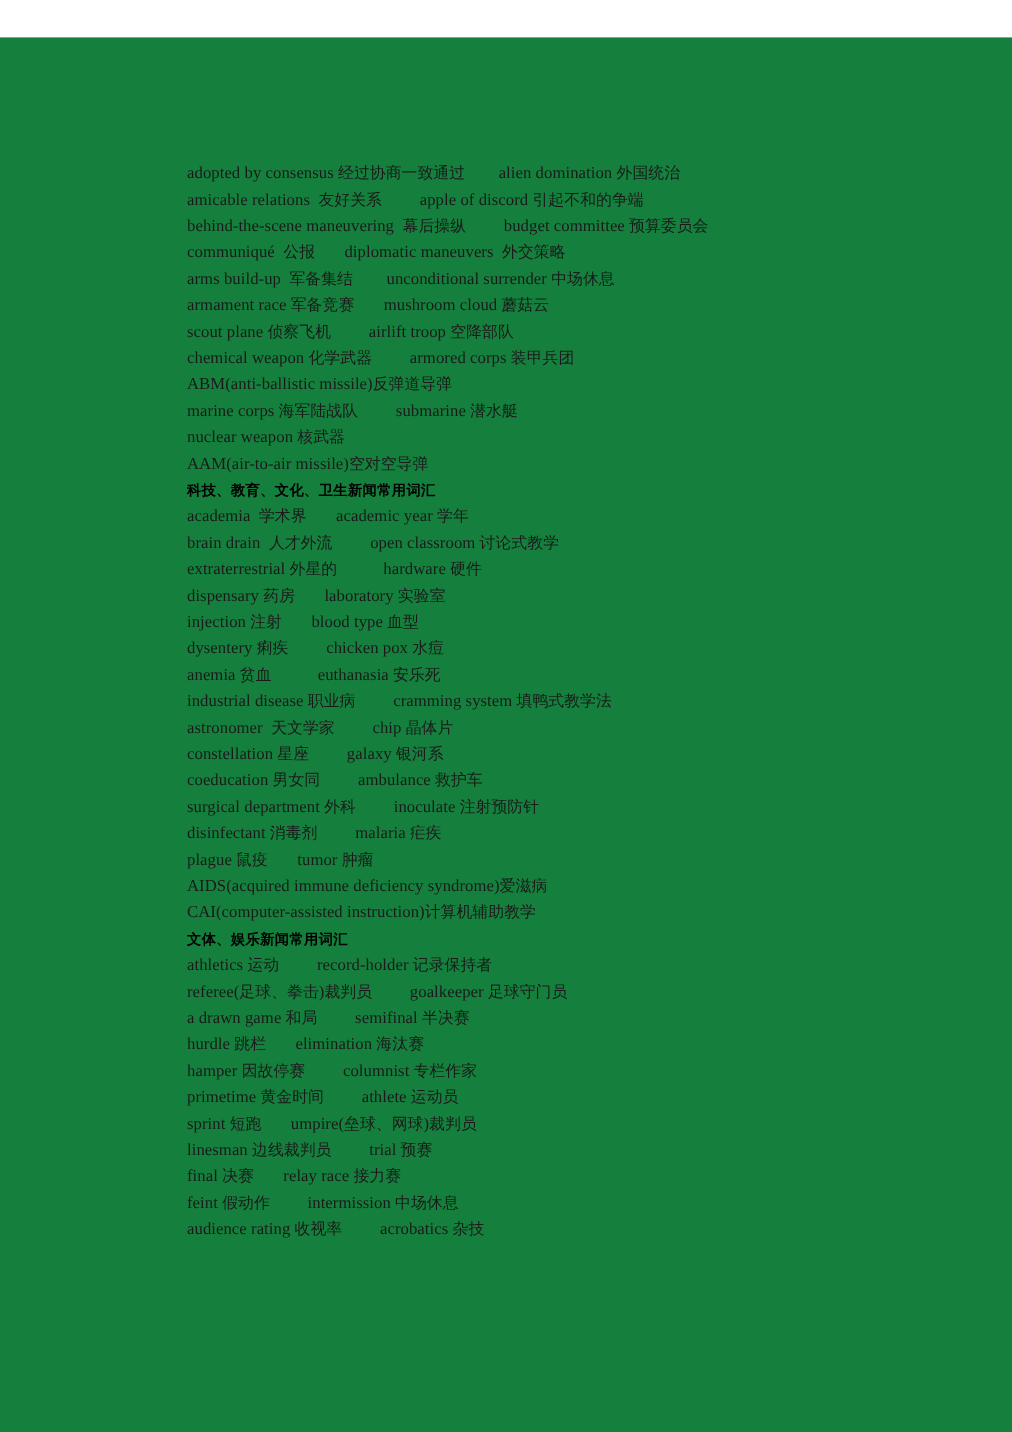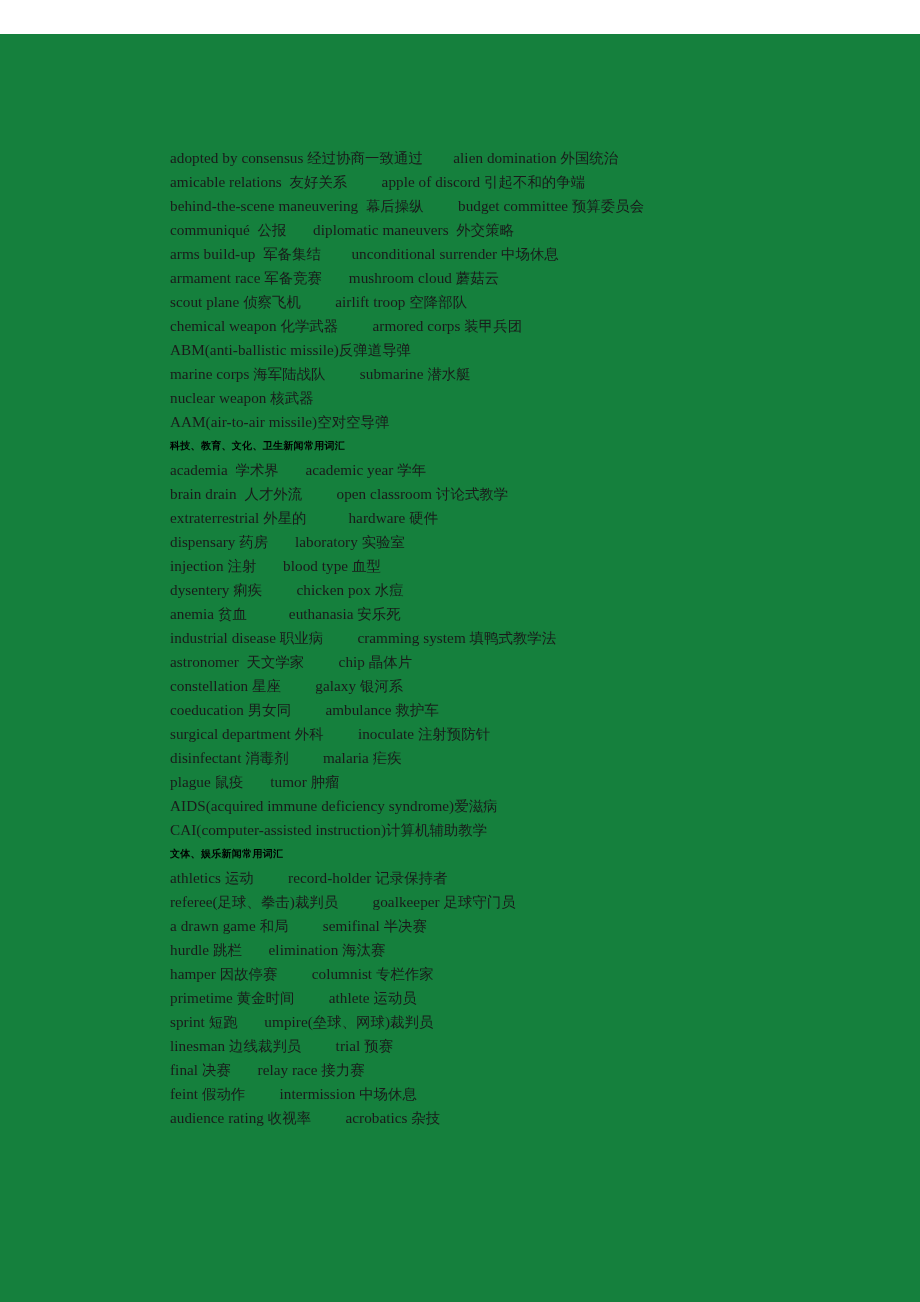--- a/index.html
+++ b/index.html
@@ -30,21 +30,21 @@
     font-size: 15.2px;
     line-height: 24px;
     height: 24px;
     white-space: pre;
     letter-spacing: 0.05px;
     color: #1a1a1a;
   }
   .line.heading {
     font-family: "Liberation Sans", "DejaVu Sans", sans-serif;
     font-weight: bold;
-    font-size: 10px;
+    font-size: 13px;
     letter-spacing: 0.3px;
     color: #000000;
   }
   .line .en {
     font-family: "Liberation Serif", "DejaVu Serif", serif;
   }
   .line .cn {
     font-family: "Liberation Sans", "DejaVu Sans", sans-serif;
     font-size: 14.4px;
   }

